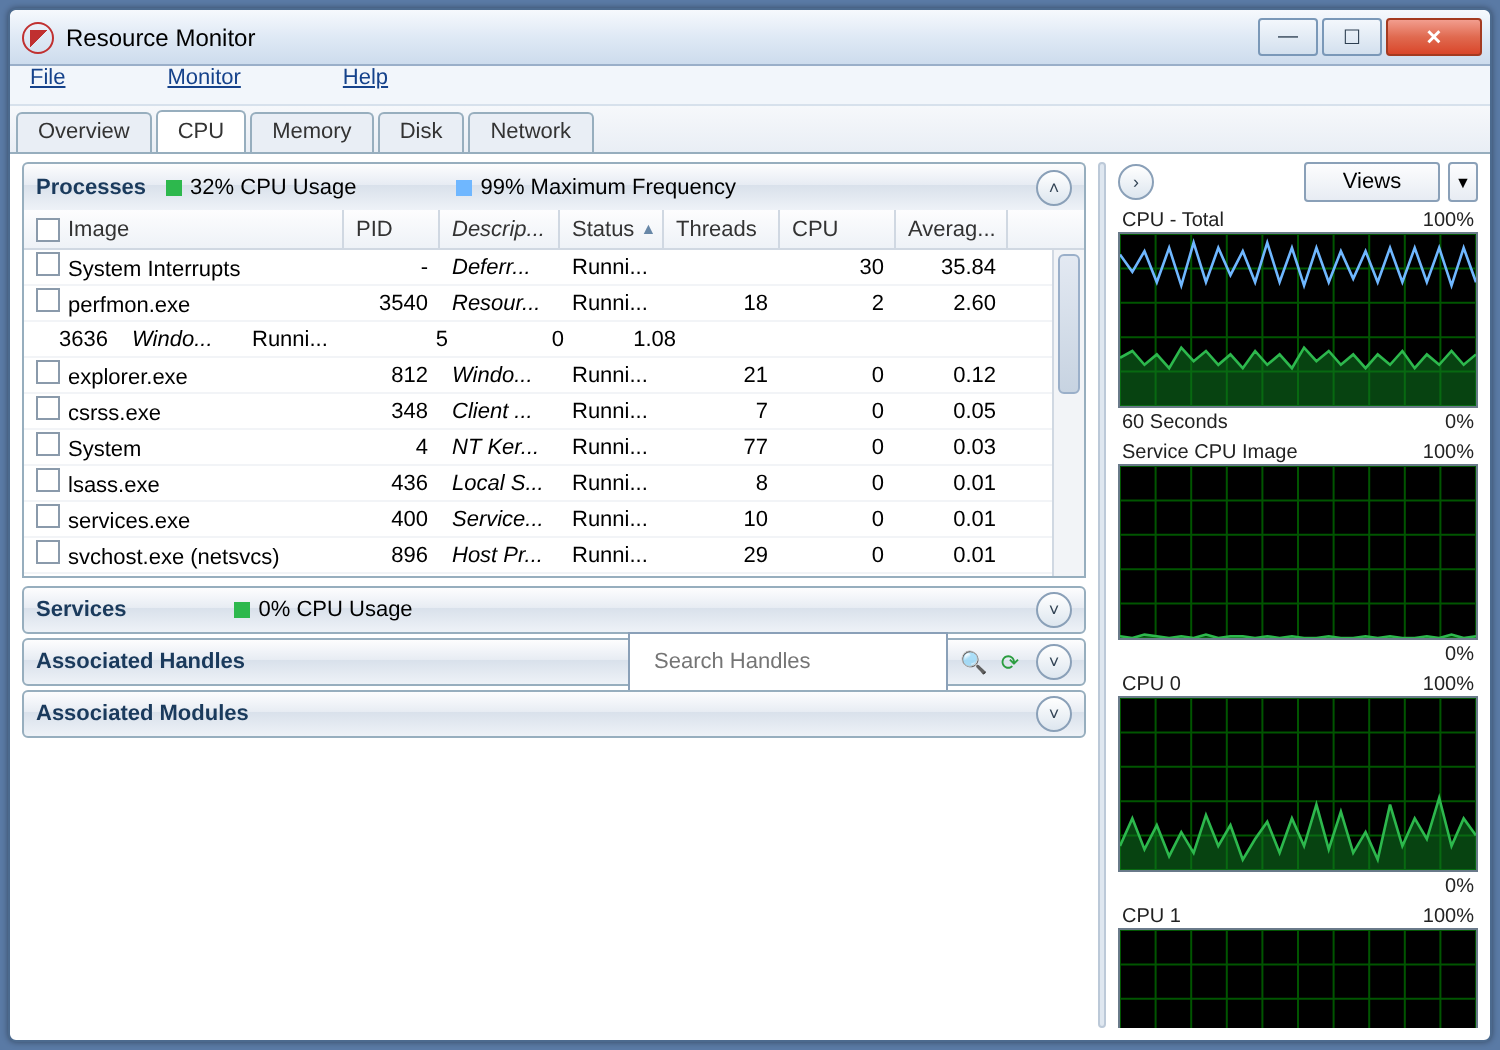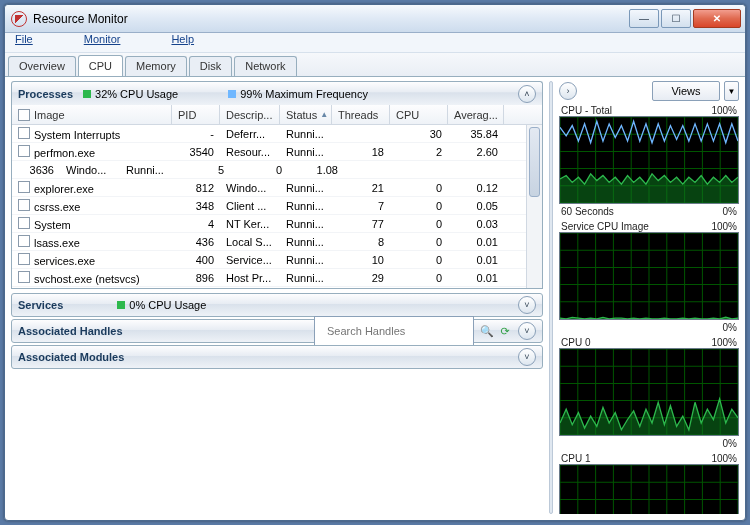--- a/index.html
+++ b/index.html
@@ -45,21 +45,21 @@
   .thead { display:flex; background:linear-gradient(#fdfdfe,#eef2f7);
     border-bottom:1px solid #d0d8e2; height:20px; align-items:center; }
   .th { padding:0 6px; border-right:1px solid #d0d8e2; height:100%; display:flex;
     align-items:center; white-space:nowrap; overflow:hidden; color:#333; }
   .th .sort { color:#6787a7; font-size:8px; margin-left:3px; }
   .tbody { }
   .tr { display:flex; height:18px; align-items:center; border-bottom:1px solid #f2f4f7; }
   .td { padding:0 6px; white-space:nowrap; overflow:hidden; }
   .cb { width:12px; height:12px; border:1px solid #8a9aab; background:#fff; margin-right:4px;
     display:inline-block; flex:0 0 12px; }
-  .c0{width:160px;} .c1{width:48px;text-align:right;} .c2{width:60px;}
+  .c0{width:160px;} .c1{width:48px;text-align:right;} .c2{width:60px;font-style:italic;}
   .c3{width:52px;} .c4{width:58px;text-align:right;}
   .c5{width:58px;text-align:right;} .c6{width:56px;text-align:right;}
   .vscroll { position:absolute; right:0; top:20px; bottom:0; width:16px;
     background:#f2f4f7; border-left:1px solid #d0d8e2; }
   .vscroll .thumb { position:absolute; left:2px; right:2px; top:2px; height:70px;
     background:linear-gradient(#e3e9f2,#c7d3e1); border:1px solid #9aafc9; border-radius:3px; }
   .search { flex:1; margin:0 4px 0 auto; height:30px; border:1px solid #8aa0b8;
     background:#fff; font-size:11px; padding:0 12px; color:#777; max-width:160px; }
   .icbtn { width:16px; height:16px; display:flex; align-items:center; justify-content:center;
     color:#3367a8; margin:0 1px; font-size:11px; }

